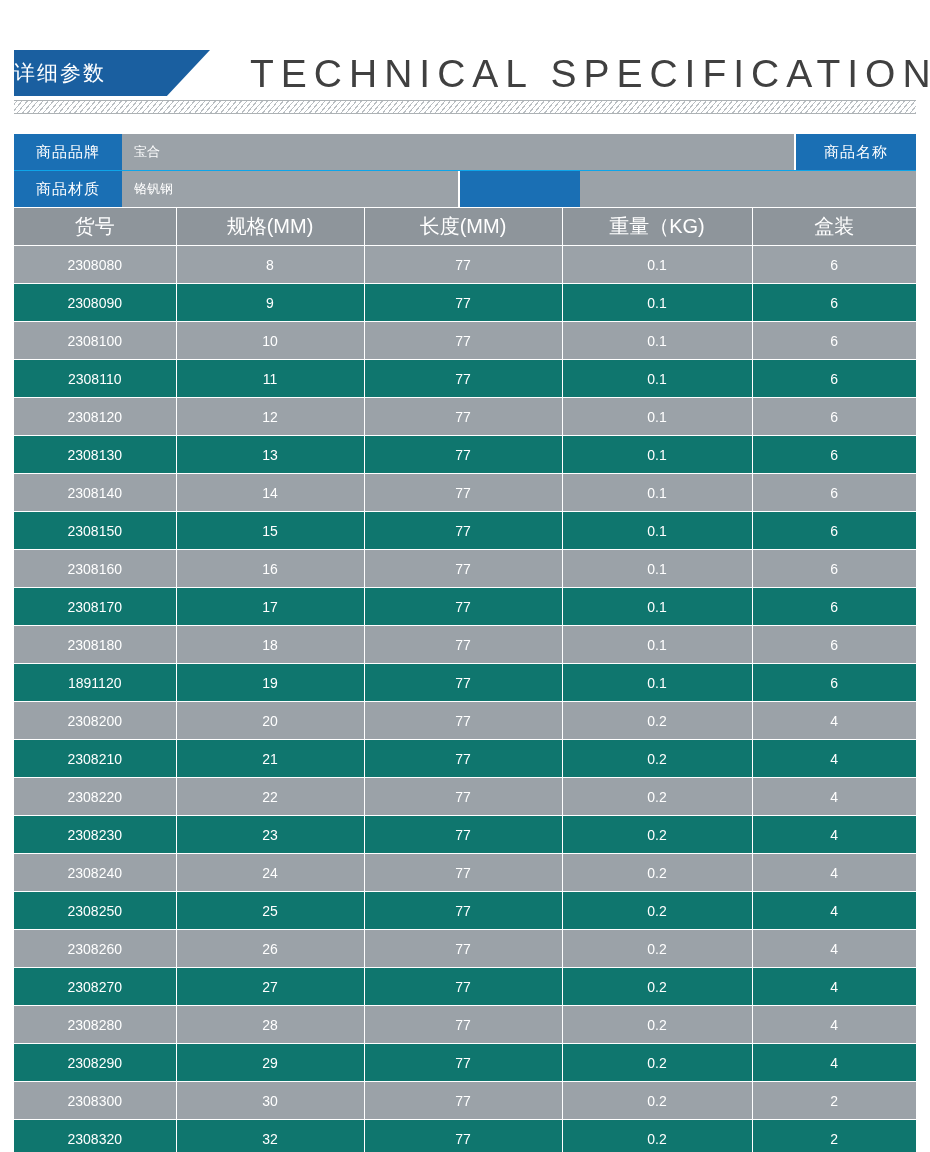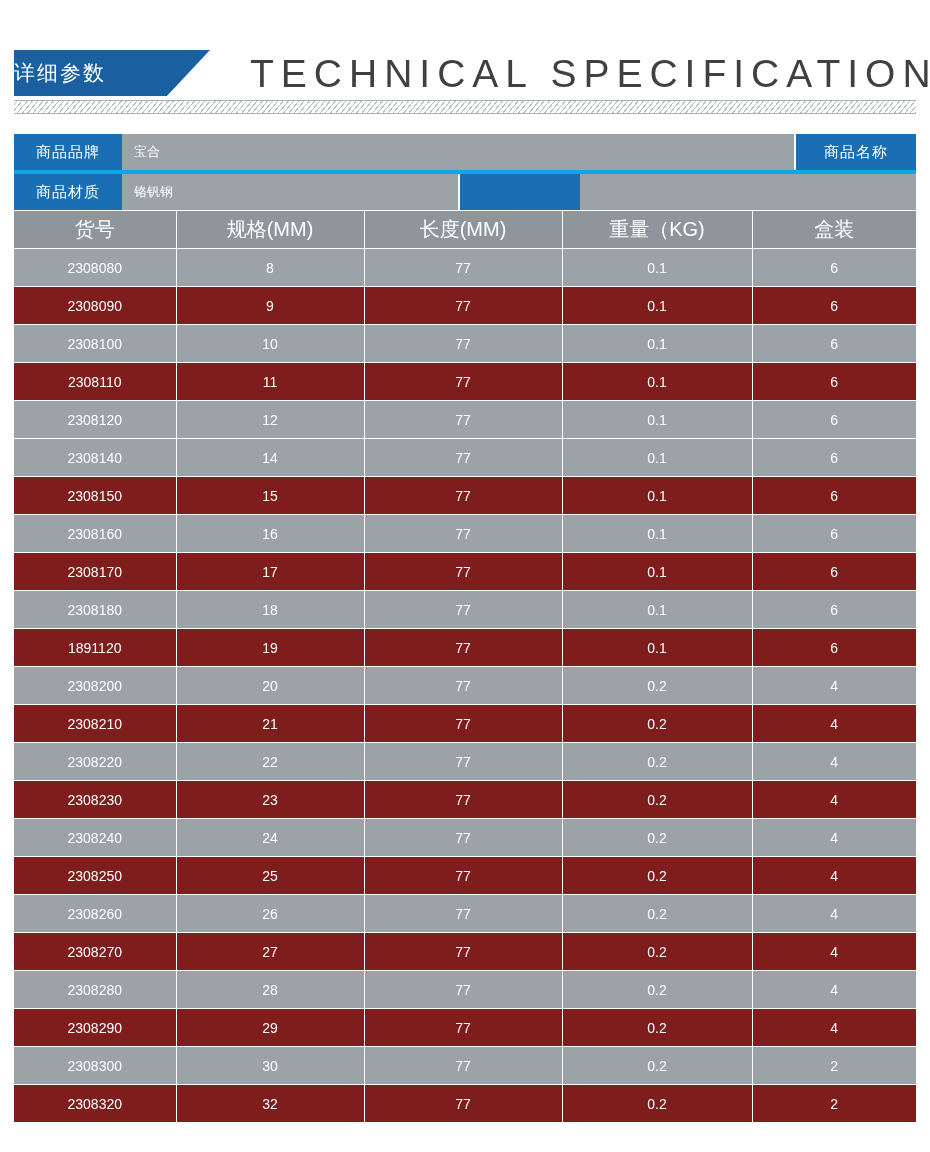--- a/index.html
+++ b/index.html
@@ -75,21 +75,21 @@
   .info {
     margin: 16px 14px 0 14px;
     width: 902px;
   }
   .info-row {
     display: flex;
     height: 36px;
     align-items: stretch;
   }
   .info-row + .info-row {
-    border-top: 4px solid #0ea5e9;
+    border-top: 1px solid #0ea5e9;
   }
   .info-label {
     width: 108px;
     background: #1a6fb4;
     color: #ffffff;
     font-size: 15px;
     display: flex;
     align-items: center;
     justify-content: center;
     box-sizing: border-box;
@@ -139,21 +139,21 @@
     border-right: none;
   }
   table.spec thead th {
     background: #8e959b;
     font-size: 20px;
   }
   table.spec tbody tr td {
     background: #9ba2a8;
   }
   table.spec tbody tr.alt td {
-    background: #7f1d1d;
+    background: #0f766e;
   }
   col.c1 { width: 162px; }
   col.c2 { width: 188px; }
   col.c3 { width: 198px; }
   col.c4 { width: 190px; }
   col.c5 { width: 164px; }
 </style>
 </head>
 <body>
 
@@ -227,20 +227,27 @@
           <td>0.1</td>
           <td>6</td>
         </tr>
         <tr>
           <td>2308120</td>
           <td>12</td>
           <td>77</td>
           <td>0.1</td>
           <td>6</td>
         </tr>
+        <tr class="alt">
+          <td>2308130</td>
+          <td>13</td>
+          <td>77</td>
+          <td>0.1</td>
+          <td>6</td>
+        </tr>
         <tr>
           <td>2308140</td>
           <td>14</td>
           <td>77</td>
           <td>0.1</td>
           <td>6</td>
         </tr>
         <tr class="alt">
           <td>2308150</td>
           <td>15</td>

